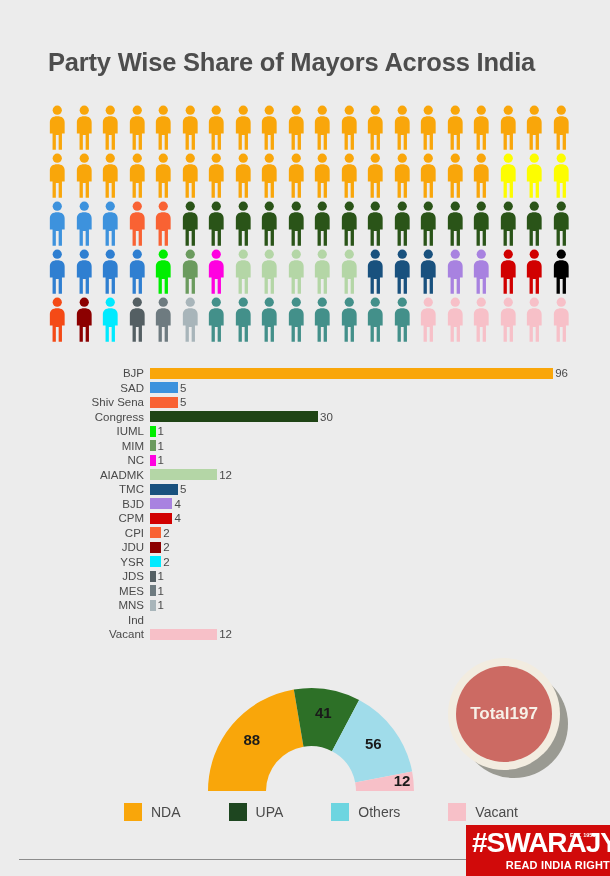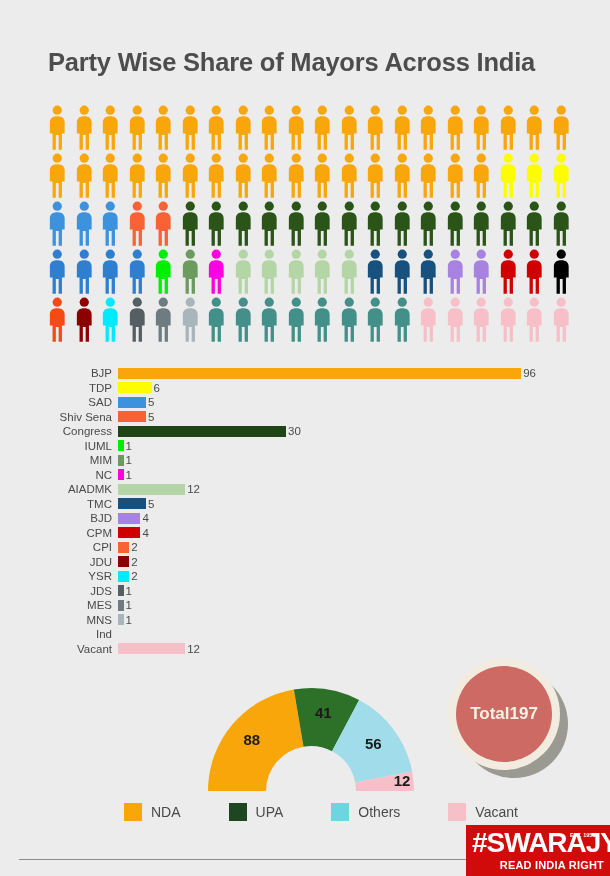--- a/index.html
+++ b/index.html
@@ -22,21 +22,21 @@
   }
 
   
   .picto-wrap{position:absolute;left:44px;top:104px;width:530px;}
   .picto-row{display:flex;gap:0px;height:48px;}
   .picto{width:26.5px;height:47px;position:relative;flex:0 0 26.5px;}
   .picto svg{display:block;width:26.5px;height:47px;}
 
   
   .bars{position:absolute;left:0px;top:366px;width:610px;}
-  .bar-row{height:14.5px;display:flex;align-items:center;}
+  .bar-row{height:14.5px;display:flex;align-items:center;padding-left:32px;}
   .bar-label{
     width:112px;text-align:right;padding-right:6px;
     font-size:11.5px;color:#4a4a4a;line-height:14.5px;
     white-space:nowrap;
   }
   .bar-track{flex:1;display:flex;align-items:center;height:14.5px;}
   .bar-rect{height:11px;}
   .bar-value{font-size:11.5px;color:#4a4a4a;padding-left:2px;line-height:14.5px;white-space:nowrap;}
 
   
@@ -81,21 +81,21 @@
     position:absolute;left:6px;top:2px;
     font-size:28px;font-weight:bold;color:#ffffff;
     letter-spacing:-1px;line-height:32px;white-space:nowrap;
   }
   .logo-est{
     position:absolute;left:104px;top:7px;
     font-size:5.5px;font-weight:bold;color:#ffffff;
     line-height:6px;text-align:center;
   }
   .logo-tag{
-    position:absolute;right:6px;top:34px;
+    position:absolute;right:0;top:34px;
     font-size:11px;font-weight:bold;color:#ffffff;
     letter-spacing:0.2px;line-height:13px;white-space:nowrap;
   }
 </style>
 </head>
 <body>
 
 <div id="infographic">
 
   <div class="title">Party Wise Share of Mayors Across India</div>
@@ -712,27 +712,20 @@
         </div>
       </div>
     </div>
 
   <div class="bars" id="bars">
       <div class="bar-row">
         <div class="bar-label">BJP</div>
         <div class="bar-track">
           <div class="bar-rect" style="width: 403.2px; background: rgb(249, 166, 10);"></div>
           <div class="bar-value">96</div>
-        </div>
-      </div>
-      <div class="bar-row">
-        <div class="bar-label">TDP</div>
-        <div class="bar-track">
-          <div class="bar-rect" style="width: 33.6px; background: rgb(253, 253, 0);"></div>
-          <div class="bar-value">6</div>
         </div>
       </div>
       <div class="bar-row">
         <div class="bar-label">SAD</div>
         <div class="bar-track">
           <div class="bar-rect" style="width: 28px; background: rgb(61, 146, 221);"></div>
           <div class="bar-value">5</div>
         </div>
       </div>
       <div class="bar-row">

